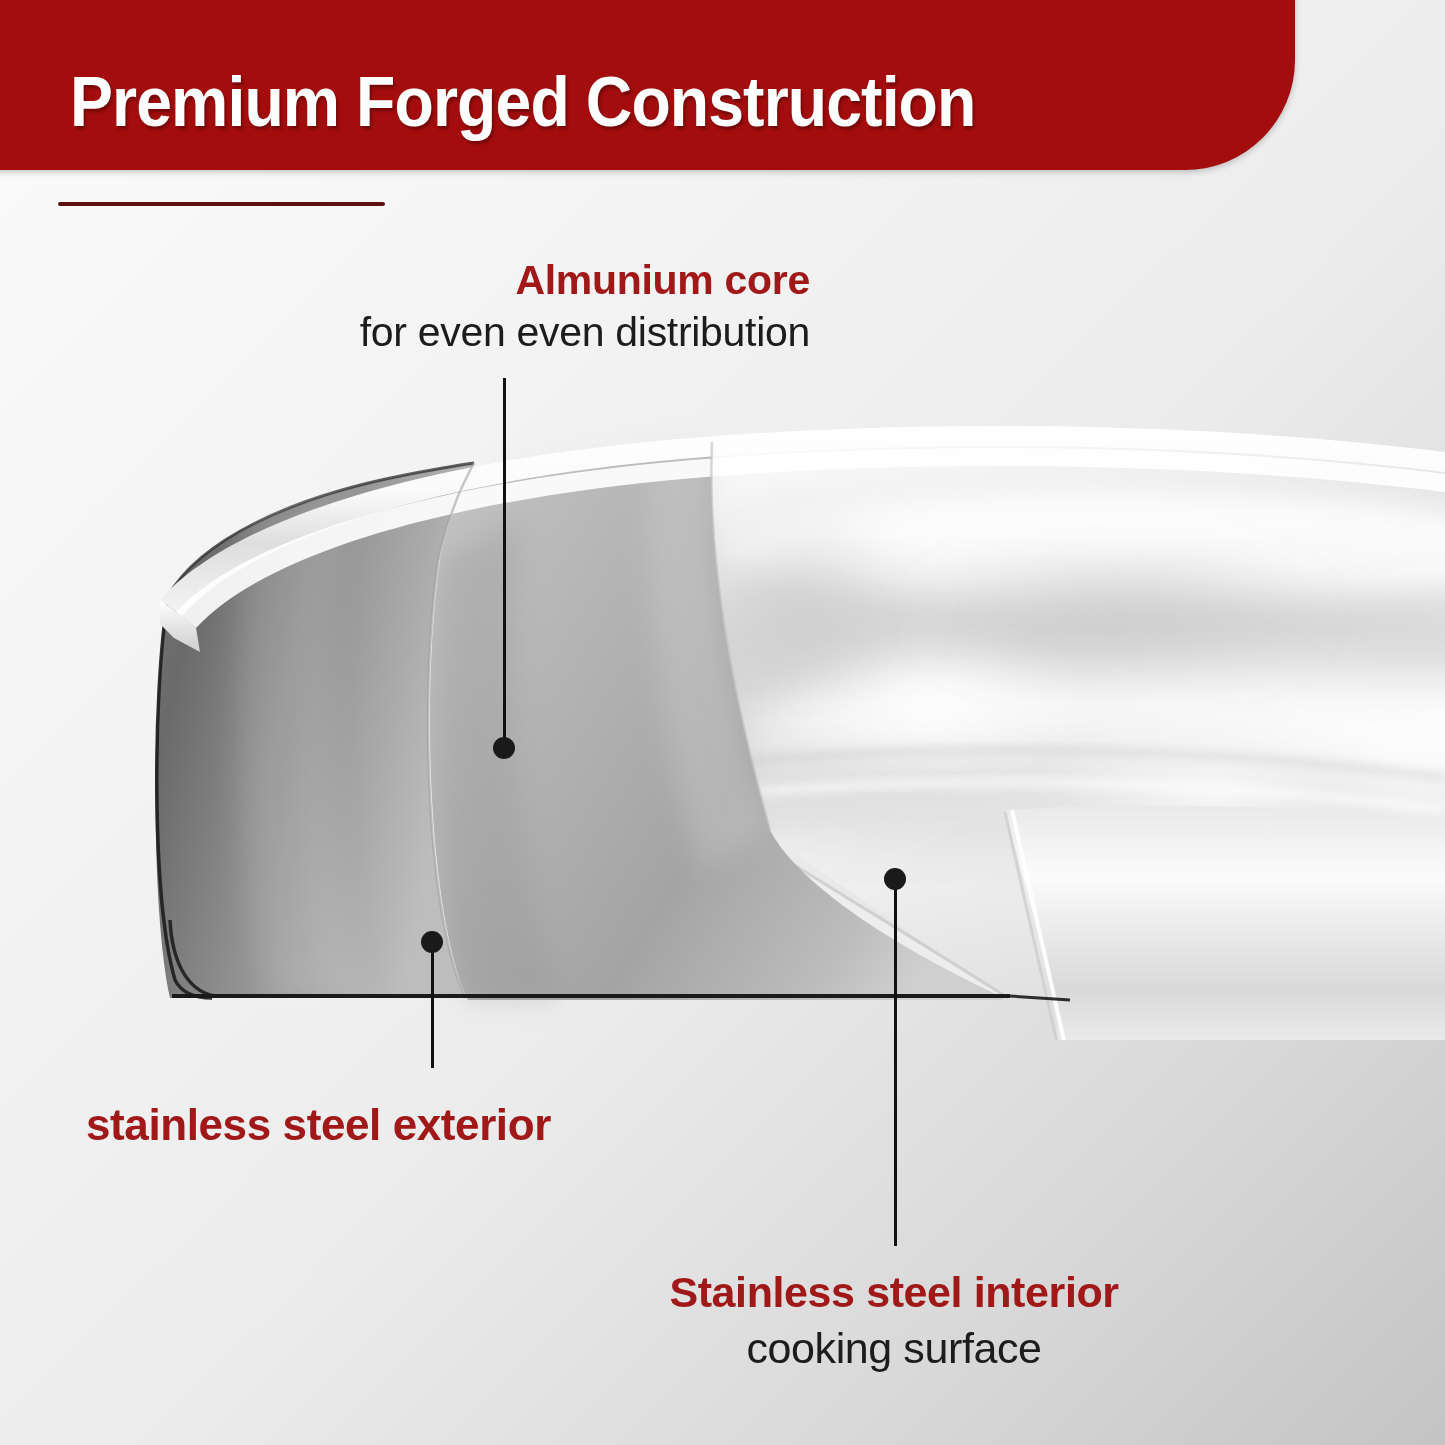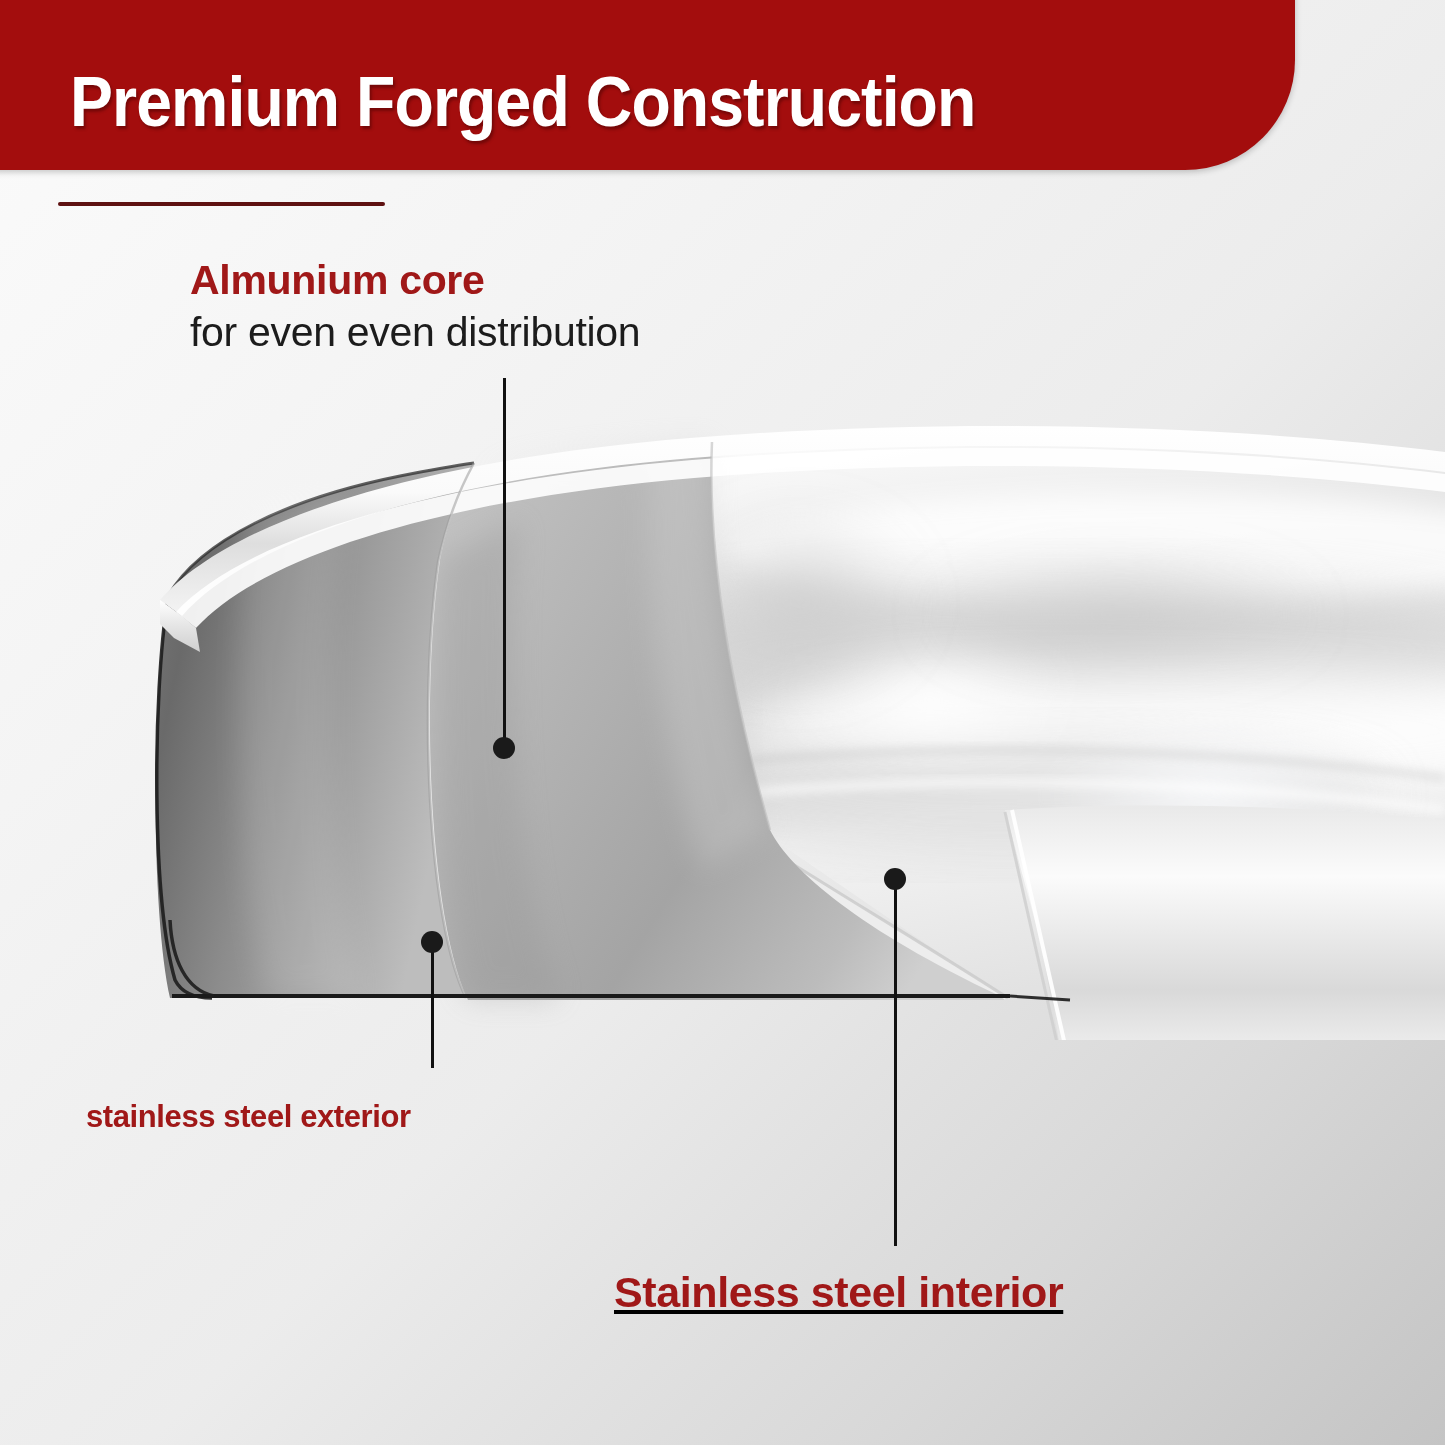--- a/index.html
+++ b/index.html
@@ -77,40 +77,39 @@
     font-weight: bold;
   }
   .ln.blk {
     color: #1c1c1c;
     font-weight: normal;
   }
 
   #callout-aluminum {
     left: 190px;
     top: 258px;
-    text-align: left;
+    text-align: right;
     width: 620px;
   }
   #callout-aluminum .ln.red { font-size: 41px; letter-spacing: -0.3px; }
   #callout-aluminum .ln.blk { font-size: 41px; letter-spacing: -0.3px; margin-top: 6px; }
 
   #callout-exterior {
     left: 86px;
     top: 1092px;
     text-align: left;
   }
   #callout-exterior .ln.blk { font-size: 44px; letter-spacing: -0.4px; }
-  #callout-exterior .ln.red { font-size: 31px; letter-spacing: -0.4px; margin-top: 8px; }
+  #callout-exterior .ln.red { font-size: 44px; letter-spacing: -0.4px; margin-top: 8px; }
 
   #callout-interior {
     left: 614px;
     top: 1268px;
-    text-align: left;
+    text-align: center;
     width: 560px;
-    text-decoration: underline;
   }
   #callout-interior .ln.red { font-size: 43px; letter-spacing: -0.4px; }
   #callout-interior .ln.blk { font-size: 43px; letter-spacing: -0.4px; margin-top: 8px; }
 
   
   .leader {
     position: absolute;
     background: #111111;
     width: 3px;
   }
@@ -328,15 +327,16 @@
     <span class="ln red">Almunium core</span>
     <span class="ln blk">for even even distribution</span>
   </div>
 
   <div class="callout" id="callout-exterior">
     <span class="ln red">stainless steel exterior</span>
   </div>
 
   <div class="callout" id="callout-interior">
     <span class="ln red">Stainless steel interior</span>
+    <span class="ln blk">cooking surface</span>
   </div>
 
 </div>
 
 </body></html>

